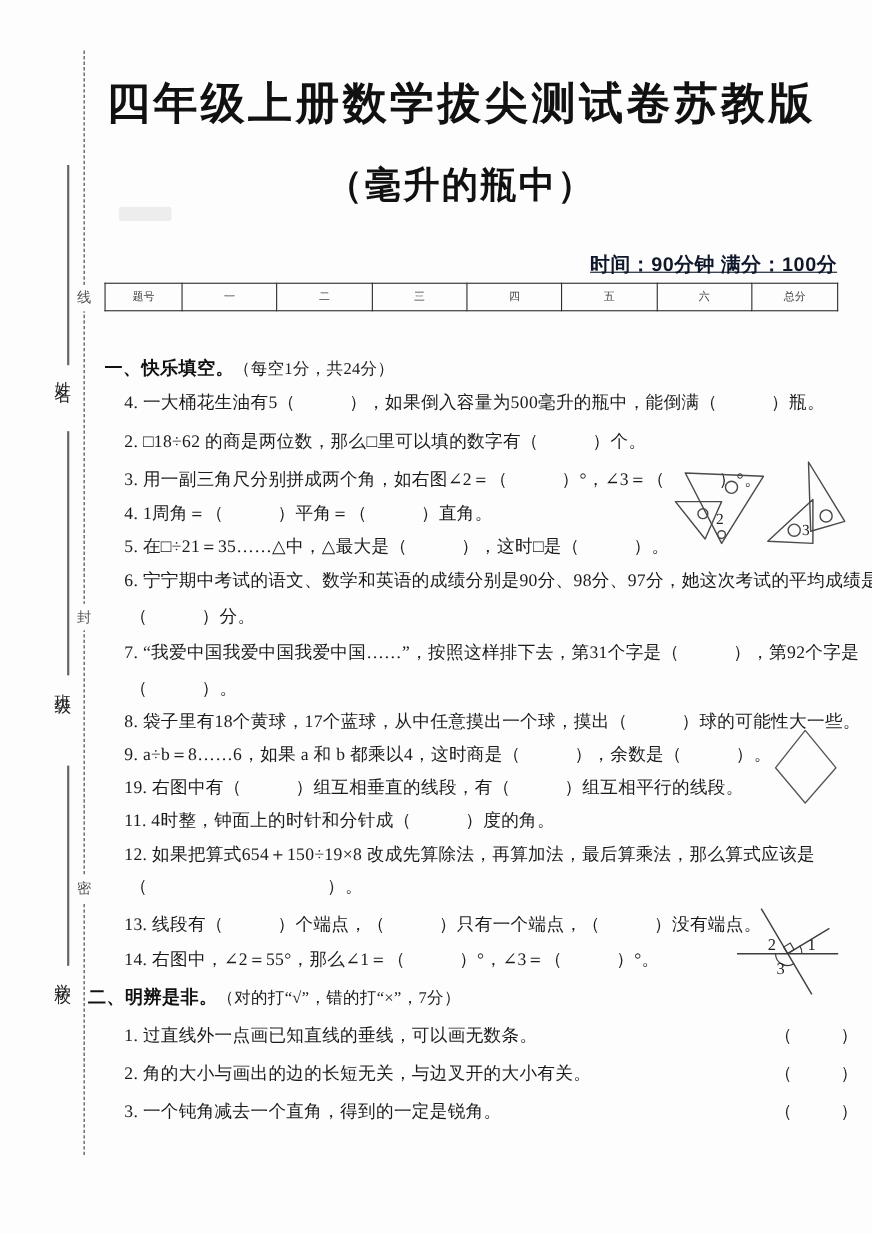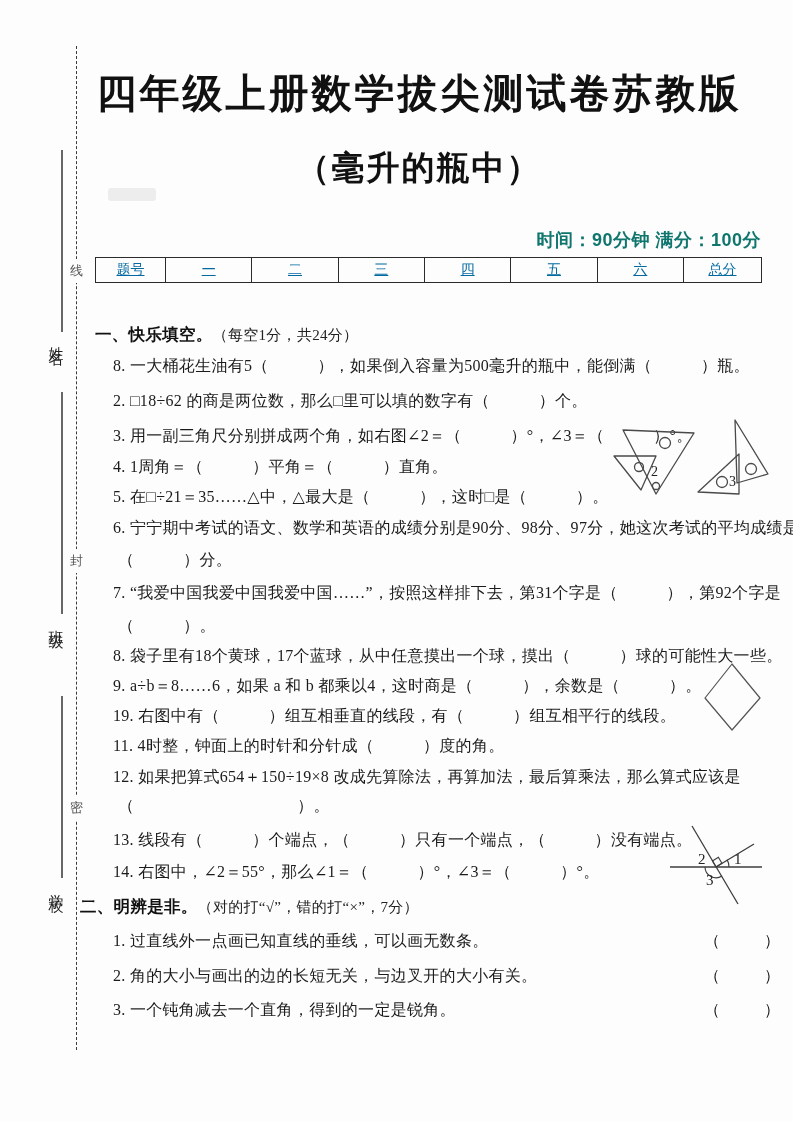--- a/index.html
+++ b/index.html
@@ -16,29 +16,29 @@
     font-weight:bold;font-size:40px;letter-spacing:3px;color:#111;
   }
   .page-subtitle{
     position:absolute;top:146px;left:85px;width:668px;text-align:center;
     font-family:"Liberation Sans","DejaVu Sans",sans-serif;
     font-weight:bold;font-size:33px;letter-spacing:2px;color:#111;
   }
   .info-line{
     position:absolute;top:228px;left:95px;width:666px;text-align:right;
     font-family:"Liberation Sans","DejaVu Sans",sans-serif;
-    font-weight:bold;font-size:18px;color:#0f766e;letter-spacing:.5px;
+    font-weight:bold;font-size:18px;color:#0f172a;letter-spacing:.5px;text-decoration:underline;
   }
   table.score{
     position:absolute;top:257px;left:95px;width:667px;
     border-collapse:collapse;table-layout:fixed;
   }
   table.score td{
     border:1.6px solid #2b2b2b;height:24px;text-align:center;
-    font-size:14px;color:#0369a1;padding:0;text-decoration:underline;
+    font-size:10px;color:#404040;padding:0;
   }
   .sec-head{font-weight:bold;font-size:16.5px;color:#111;}
   .sec-head .note{font-weight:normal;font-size:15px;color:#222;}
   .tf-bracket{position:absolute;font-size:16px;letter-spacing:14px;color:#222;}
   .dash-line{
     position:absolute;left:76px;top:46px;height:1004px;width:0;
     border-left:1.6px dashed #3a3a3a;
   }
   .vseg{position:absolute;left:61px;width:1.6px;background:#666;}
   .vlabel{
@@ -100,21 +100,21 @@
     <td>六</td>
     <td>总分</td>
   </tr>
 </tbody>
   </table>
 
 <div class="ln sec-head" style="top:324px;left:95px;text-align:center;">
   <span>一、快乐填空。</span><span class="note">（每空1分，共24分）</span>
 </div>
 
-<div class="ln" style="top:356px;left:113px;">8. 一大桶花生油有5（　　　），如果倒入容量为500毫升的瓶中，能倒满（　　　）瓶。</div>
+<div class="ln" style="top:356px;left:113px;">4. 一大桶花生油有5（　　　），如果倒入容量为500毫升的瓶中，能倒满（　　　）瓶。</div>
 <div class="ln" style="top:391px;left:113px;">2. □18÷62 的商是两位数，那么□里可以填的数字有（　　　）个。</div>
 <div class="ln" style="top:426px;left:113px;">3. 用一副三角尺分别拼成两个角，如右图∠2＝（　　　）°，∠3＝（　　　）°。</div>
 <div class="ln" style="top:457px;left:113px;">4. 1周角＝（　　　）平角＝（　　　）直角。</div>
 <div class="ln" style="top:487px;left:113px;">5. 在□÷21＝35……△中，△最大是（　　　），这时□是（　　　）。</div>
 <div class="ln" style="top:518px;left:113px;">6. 宁宁期中考试的语文、数学和英语的成绩分别是90分、98分、97分，她这次考试的平均成绩是</div>
 <div class="ln" style="top:550px;left:118px;">（　　　）分。</div>
 <div class="ln" style="top:583px;left:113px;">7. “我爱中国我爱中国我爱中国……”，按照这样排下去，第31个字是（　　　），第92个字是</div>
 <div class="ln" style="top:616px;left:118px;">（　　　）。</div>
 <div class="ln" style="top:646px;left:113px;">8. 袋子里有18个黄球，17个蓝球，从中任意摸出一个球，摸出（　　　）球的可能性大一些。</div>
 <div class="ln" style="top:676px;left:113px;">9. a÷b＝8……6，如果 a 和 b 都乘以4，这时商是（　　　），余数是（　　　）。</div>

